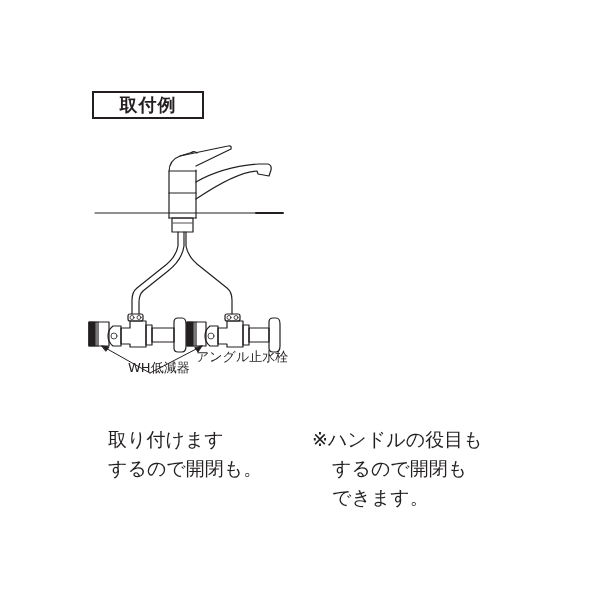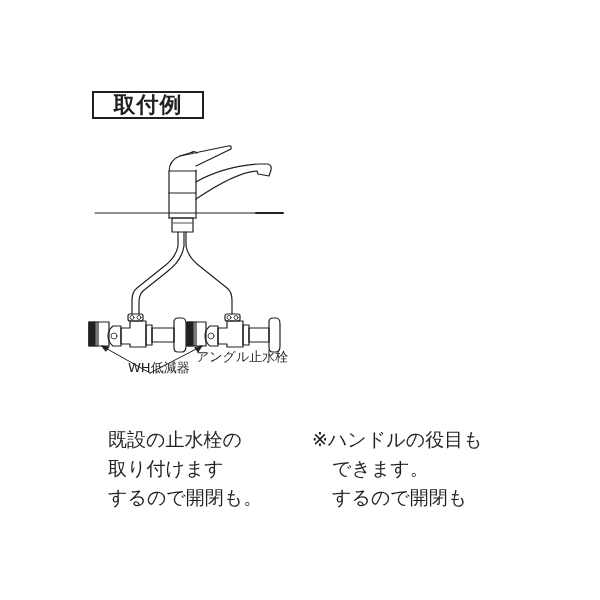--- a/index.html
+++ b/index.html
@@ -1,21 +1,21 @@
 <!DOCTYPE html>
 <html><head>
 <meta charset="utf-8">
 <style>
   html, body { margin: 0; padding: 0; background: #ffffff; }
   body { width: 600px; height: 600px; position: relative; overflow: hidden;
          font-family: "DejaVu Sans", "Liberation Sans", sans-serif; color: #231f20; }
   .title-box { position: absolute; left: 92px; top: 91px; width: 112px; height: 28px;
                border: 2px solid #231f20; box-sizing: border-box;
                display: flex; align-items: center; justify-content: center;
-               font-size: 22px; font-weight: bold; letter-spacing: 1px; }
+               font-size: 18px; font-weight: bold; letter-spacing: 1px; }
   svg.diagram { position: absolute; left: 0; top: 0; }
   .label { position: absolute; font-size: 13px; line-height: 1; white-space: nowrap; }
   .lbl-angle { left: 196px; top: 350px; }
   .lbl-wh { left: 96px; top: 361px; margin-left: 32px; }
   .note { position: absolute; font-size: 19px; line-height: 29px; white-space: nowrap; }
   .note-left { left: 108px; top: 425px; }
   .note-right { left: 312px; top: 425px; }
   .note-right .cont { padding-left: 20px; }
 </style>
 </head>
@@ -106,22 +106,21 @@
     <path d="M102 346 L109 347 L106 351 Z" fill="#231f20"></path>
     <line x1="150" y1="373" x2="202" y2="346"></line>
     <path d="M202 346 L198 352 L195 348 Z" fill="#231f20"></path>
   </g>
 </svg>
 
 <div class="label lbl-angle">アングル止水栓</div>
 <div class="label lbl-wh">WH低減器</div>
 
 <div class="note note-left">
-  <div>既設の止水栓の</div>
   <div>取り付けます</div>
   <div>するので開閉も。</div>
 </div>
 
 <div class="note note-right">
   <div>※ハンドルの役目も</div>
+  <div class="cont">するので開閉も</div>
   <div class="cont">できます。</div>
-  <div class="cont">するので開閉も</div>
 </div>
 
 </body></html>

